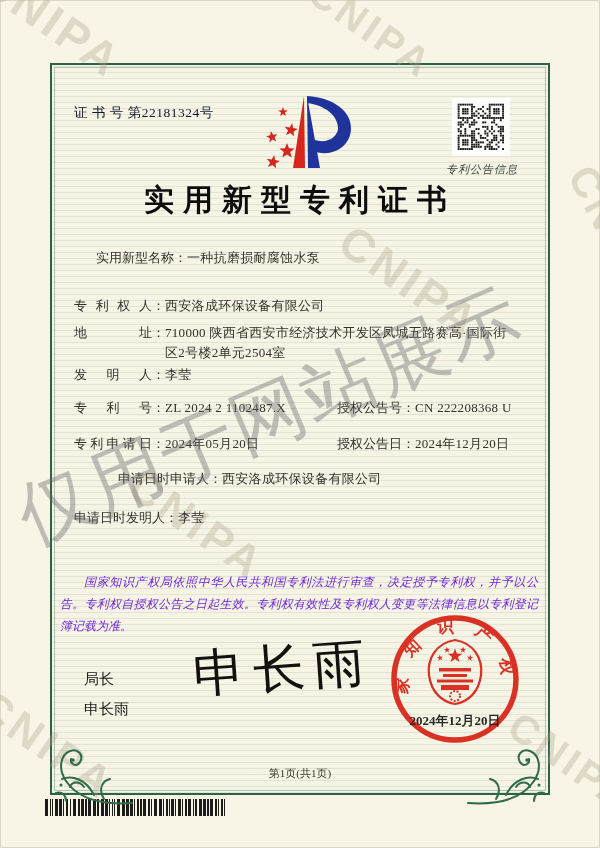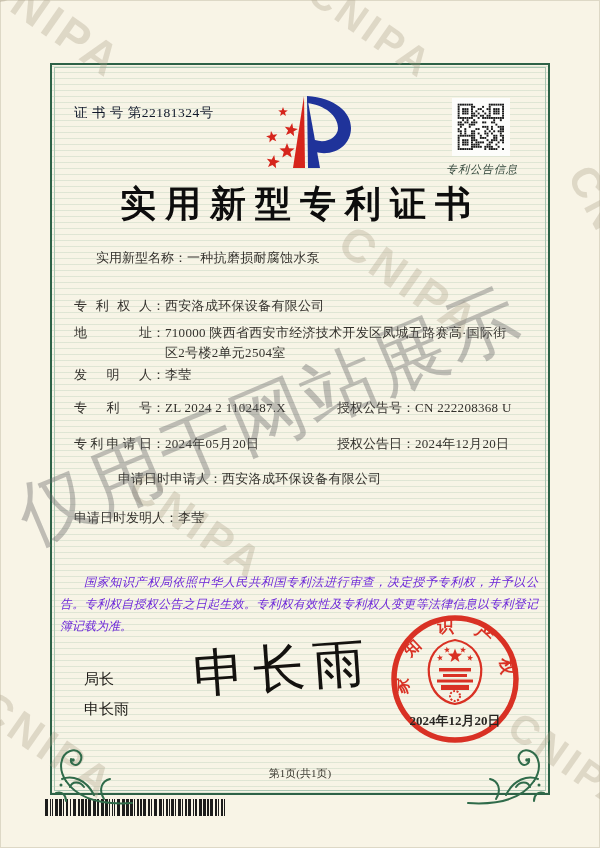--- a/index.html
+++ b/index.html
@@ -16,21 +16,21 @@
   .corner.bl{left:-8px;bottom:-14px;}
   .corner.br{right:-8px;bottom:-14px;transform:scaleX(-1);}
   
   .cert-no{position:absolute;left:74px;top:104px;font-size:13.5px;letter-spacing:.5px;color:#0f172a;z-index:2;}
   .logo{position:absolute;left:247px;top:90px;z-index:2;}
   .qr-wrap{position:absolute;left:452px;top:98px;z-index:2;}
   .qr-box{width:58px;height:58px;background:#fdfdfb;padding:3px;box-sizing:border-box;}
   .qr-label{position:absolute;left:437px;top:162px;width:90px;text-align:center;
             font-size:11px;font-style:italic;color:#2f4438;letter-spacing:1px;z-index:2;}
   .title{position:absolute;left:0;top:180px;width:600px;text-align:center;
-         font-size:36px;font-weight:bold;letter-spacing:9px;color:#0d0d0d;z-index:2;}
+         font-size:30px;font-weight:bold;letter-spacing:9px;color:#0d0d0d;z-index:2;}
   
   .fields{position:absolute;left:74px;top:248px;width:456px;font-size:13px;line-height:20px;z-index:2;}
   .row{white-space:nowrap;}
   .row.wrap{white-space:normal;}
   .lbl{display:inline-block;width:78px;text-align:justify;text-align-last:justify;vertical-align:top;}
   .val{letter-spacing:.3px;}
   .val-wrap{display:inline-block;width:352px;vertical-align:top;letter-spacing:.3px;}
   .cols{display:flex;}
   .col-l{width:263px;flex:none;}
   .mb-a{margin-bottom:28px;margin-left:22px;}.mb-b{margin-bottom:7px;}.mb-c{margin-bottom:2px;}

